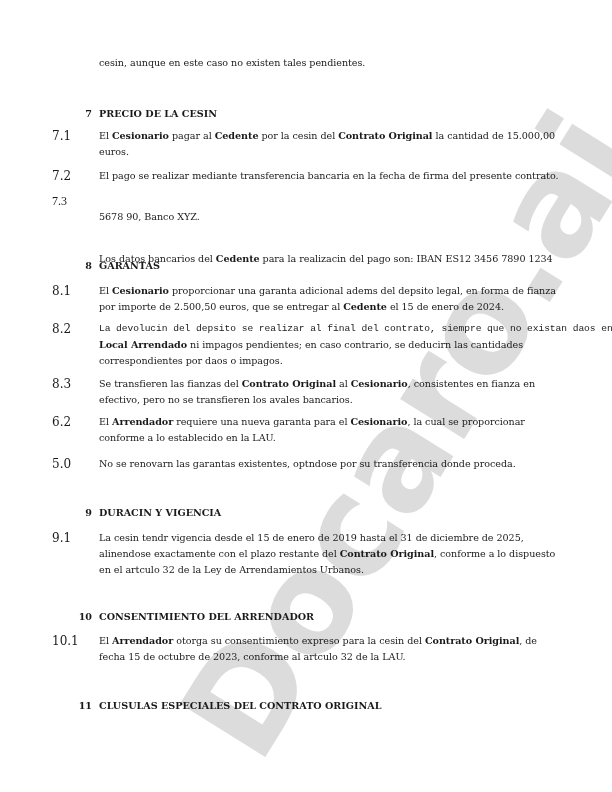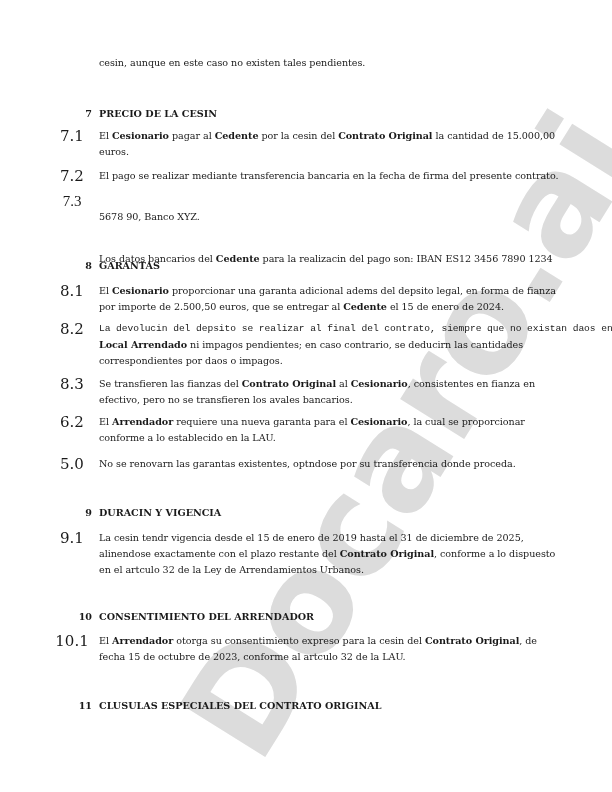--- a/index.html
+++ b/index.html
@@ -3,21 +3,21 @@
 <meta charset="utf-8">
 <style>
   html, body { margin: 0; padding: 0; }
   body {
     width: 612px; height: 792px; background: #ffffff; position: relative; overflow: hidden;
     font-family: "DejaVu Serif", "Liberation Serif", serif;
     color: #1a1a1a;
   }
   .page { position: absolute; left: 0; top: 0; width: 612px; height: 792px; }
   .line { position: absolute; font-size: 9.6px; line-height: 16px; white-space: nowrap; letter-spacing: -0.05px; }
-  .num { position: absolute; width: 40px; text-align: center; font-size: 15px; line-height: 16px; }
+  .num { position: absolute; width: 40px; text-align: left; font-size: 12px; line-height: 16px; }
   .hnum { position: absolute; width: 40px; text-align: right; font-size: 9.6px; font-weight: bold; line-height: 16px; }
   .heading { position: absolute; left: 99px; font-size: 9.6px; font-weight: bold; line-height: 16px; white-space: nowrap; }
   b { font-weight: bold; }
   .watermark {
     position: absolute; left: 30px; top: 330px;
     font-family: "DejaVu Sans", "Liberation Sans", sans-serif;
     font-weight: bold; font-size: 138px; color: #d6d6d6; opacity: 0.85;
     transform: rotate(-58deg); transform-origin: 0 0;
     white-space: nowrap; letter-spacing: -2px; z-index: 0;
     left: 150px; top: 700px;

